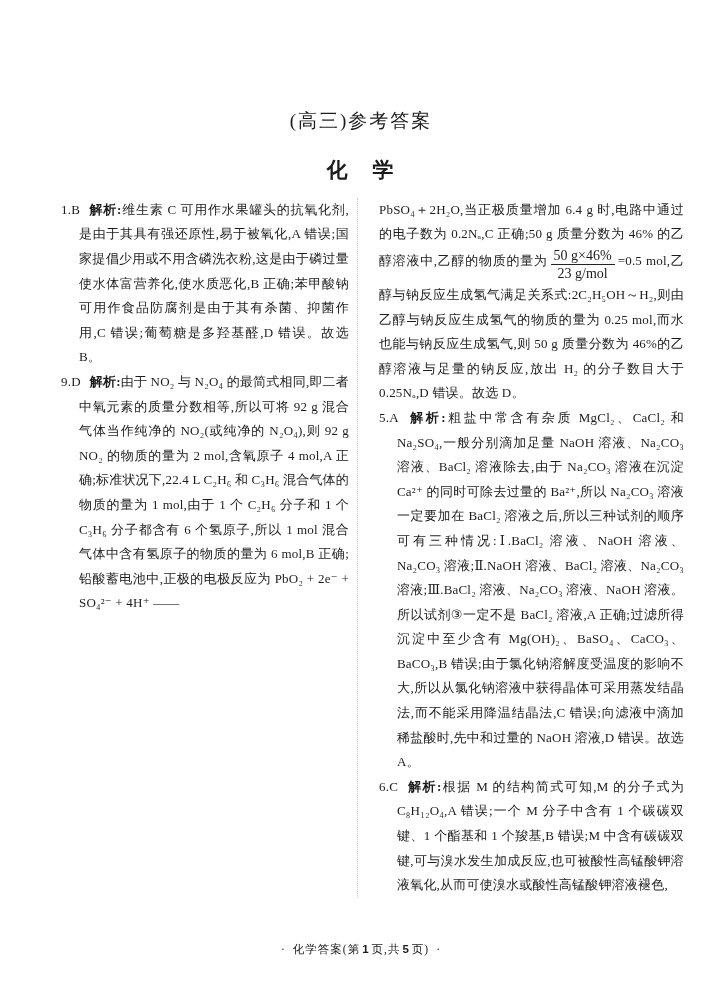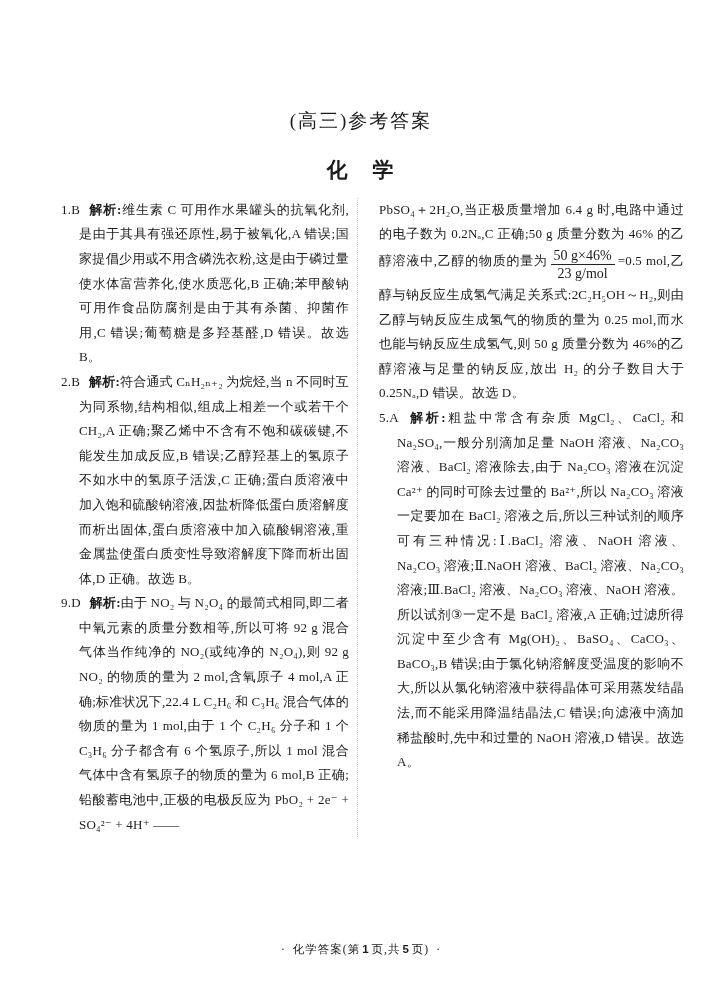--- a/index.html
+++ b/index.html
@@ -91,27 +91,27 @@
 
 <div class="page">
 
   <div class="title1">(高三)参考答案</div>
   <div class="title2">化　学</div>
 
   <div class="columns">
 
     <div class="col col-left">
       <p class="item"><span class="num">1.B</span><span class="lbl">解析:</span><span>维生素 C 可用作水果罐头的抗氧化剂,是由于其具有强还原性,易于被氧化,A 错误;国家提倡少用或不用含磷洗衣粉,这是由于磷过量使水体富营养化,使水质恶化,B 正确;苯甲酸钠可用作食品防腐剂是由于其有杀菌、抑菌作用,C 错误;葡萄糖是多羟基醛,D 错误。故选 B。</span></p>
-      <p class="item"><span class="num">2.B</span><span class="lbl">解析:</span><span>符合通式 CₙH₂ₙ₊₂ 为烷烃,当 n 不同时互为同系物,结构相似,组成上相差一个或若干个 CH₂,A 正确;聚乙烯中不含有不饱和碳碳键,不能发生加成反应,B 错误;乙醇羟基上的氢原子不如水中的氢原子活泼,C 正确;蛋白质溶液中加入饱和硫酸钠溶液,因盐析降低蛋白质溶解度而析出固体,蛋白质溶液中加入硫酸铜溶液,重金属盐使蛋白质变性导致溶解度下降而析出固体,D 正确。故选 B。</span></p>
       <p class="item"><span class="num">9.D</span><span class="lbl">解析:</span><span>由于 NO₂ 与 N₂O₄ 的最简式相同,即二者中氧元素的质量分数相等,所以可将 92 g 混合气体当作纯净的 NO₂(或纯净的 N₂O₄),则 92 g NO₂ 的物质的量为 2 mol,含氧原子 4 mol,A 正确;标准状况下,22.4 L C₂H₆ 和 C₃H₆ 混合气体的物质的量为 1 mol,由于 1 个 C₂H₆ 分子和 1 个 C₃H₆ 分子都含有 6 个氢原子,所以 1 mol 混合气体中含有氢原子的物质的量为 6 mol,B 正确;铅酸蓄电池中,正极的电极反应为 PbO₂ + 2e⁻ + SO₄²⁻ + 4H⁺ ——</span></p>
     </div>
 
     <div class="col col-right">
       <p class="item cont"><span>PbSO₄＋2H₂O,当正极质量增加 6.4 g 时,电路中通过的电子数为 0.2Nₐ,C 正确;50 g 质量分数为 46% 的乙醇溶液中,乙醇的物质的量为</span><span class="frac"><span class="fnum">50 g×46%</span><span class="fden">23 g/mol</span></span><span>=0.5 mol,乙醇与钠反应生成氢气满足关系式:2C₂H₅OH～H₂,则由乙醇与钠反应生成氢气的物质的量为 0.25 mol,而水也能与钠反应生成氢气,则 50 g 质量分数为 46%的乙醇溶液与足量的钠反应,放出 H₂ 的分子数目大于 0.25Nₐ,D 错误。故选 D。</span></p>
       <p class="item"><span class="num">5.A</span><span class="lbl">解析:</span><span>粗盐中常含有杂质 MgCl₂、CaCl₂ 和 Na₂SO₄,一般分别滴加足量 NaOH 溶液、Na₂CO₃ 溶液、BaCl₂ 溶液除去,由于 Na₂CO₃ 溶液在沉淀 Ca²⁺ 的同时可除去过量的 Ba²⁺,所以 Na₂CO₃ 溶液一定要加在 BaCl₂ 溶液之后,所以三种试剂的顺序可有三种情况:Ⅰ.BaCl₂ 溶液、NaOH 溶液、Na₂CO₃ 溶液;Ⅱ.NaOH 溶液、BaCl₂ 溶液、Na₂CO₃ 溶液;Ⅲ.BaCl₂ 溶液、Na₂CO₃ 溶液、NaOH 溶液。所以试剂③一定不是 BaCl₂ 溶液,A 正确;过滤所得沉淀中至少含有 Mg(OH)₂、BaSO₄、CaCO₃、BaCO₃,B 错误;由于氯化钠溶解度受温度的影响不大,所以从氯化钠溶液中获得晶体可采用蒸发结晶法,而不能采用降温结晶法,C 错误;向滤液中滴加稀盐酸时,先中和过量的 NaOH 溶液,D 错误。故选 A。</span></p>
+      <p class="item"><span class="num">6.C</span><span class="lbl">解析:</span><span>根据 M 的结构简式可知,M 的分子式为 C₈H₁₂O₄,A 错误;一个 M 分子中含有 1 个碳碳双键、1 个酯基和 1 个羧基,B 错误;M 中含有碳碳双键,可与溴水发生加成反应,也可被酸性高锰酸钾溶液氧化,从而可使溴水或酸性高锰酸钾溶液褪色,</span></p>
     </div>
 
   </div>
 
   <div class="footer">
     <span class="dot">·</span><span>化学答案(第</span><span class="pgnum">1</span><span>页,共</span><span class="pgnum">5</span><span>页)</span><span class="dot">·</span>
   </div>
 
 </div>
 

